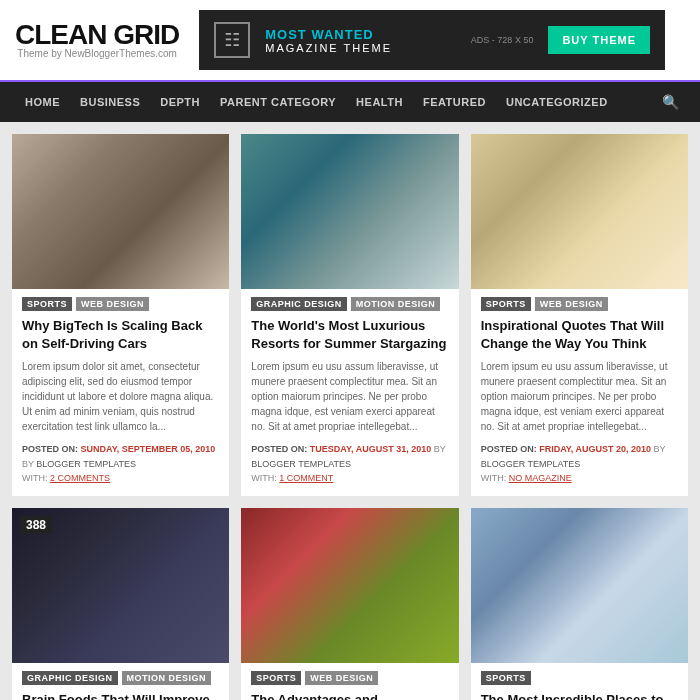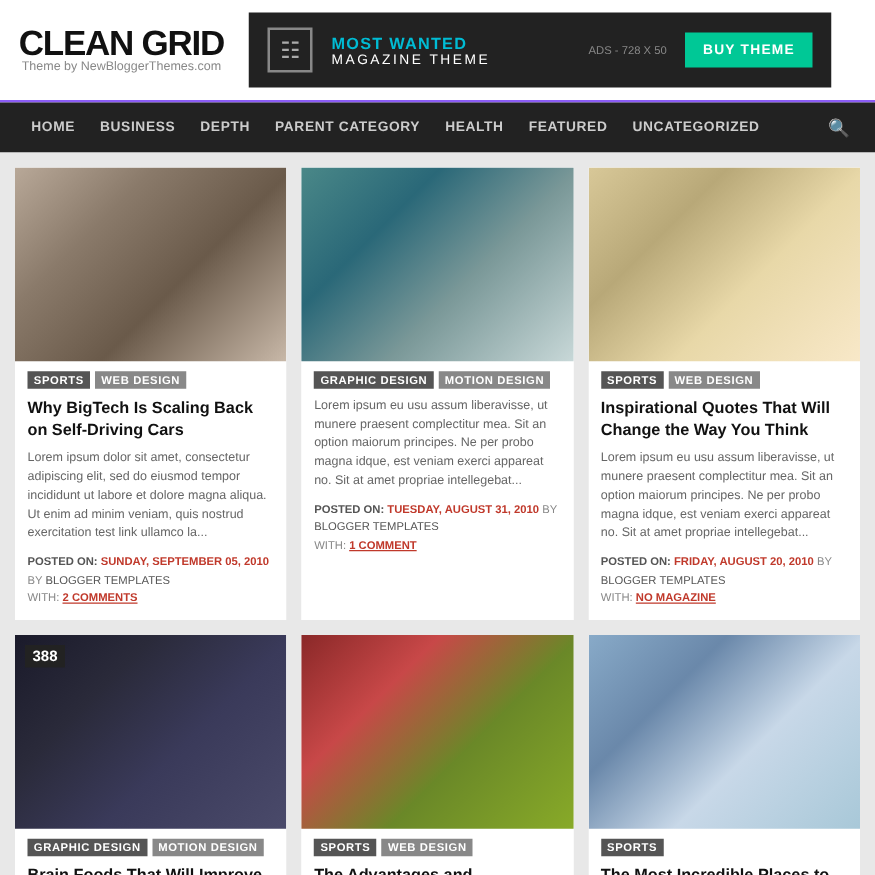--- a/index.html
+++ b/index.html
@@ -160,21 +160,21 @@
     }
 
     .post-meta {
       font-size: 9px;
       color: #888;
       line-height: 1.6;
     }
     .post-meta strong { color: #555; text-transform: uppercase; }
     .meta-date { color: #c0392b; font-weight: bold; }
     .meta-author { color: #555; }
-    .meta-comments-link { color: #c0392b; font-weight: bold; text-align: right; }
+    .meta-comments-link { color: #c0392b; font-weight: normal; text-align: right; }
   </style>
 </head>
 <body>
 
 <header class="site-header">
   <div class="site-logo">
     <h1>CLEAN GRID</h1>
     <p>Theme by NewBloggerThemes.com</p>
   </div>
 
@@ -237,20 +237,21 @@
   </div>
       <div class="post-card">
     <div class="post-image img-girls-friends">
       
     </div>
     <div class="post-body">
       <div class="post-tags">
             <span class="tag tag-graphic-design">GRAPHIC DESIGN</span>
             <span class="tag tag-web-design">MOTION DESIGN</span>
           </div>
+      <div class="post-title">The World's Most Luxurious Resorts for Summer Stargazing</div>
       <div class="post-excerpt">Lorem ipsum eu usu assum liberavisse, ut munere praesent complectitur mea. Sit an option maiorum principes. Ne per probo magna idque, est veniam exerci appareat no. Sit at amet propriae intellegebat...</div>
       <div class="post-meta">
       <strong>POSTED ON:</strong> <span class="meta-date">TUESDAY, AUGUST 31, 2010</span> BY <span class="meta-author">BLOGGER TEMPLATES</span><br>
       WITH: <a class="meta-comments-link" href="#">1 COMMENT</a>
     </div>
     </div>
   </div>
       <div class="post-card">
     <div class="post-image img-blonde-girl">
       

